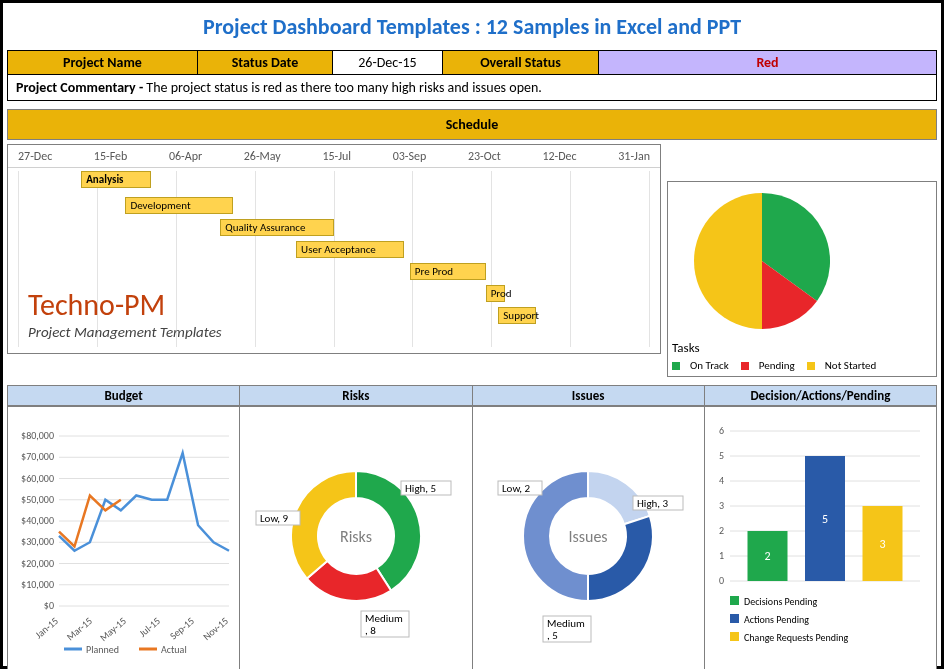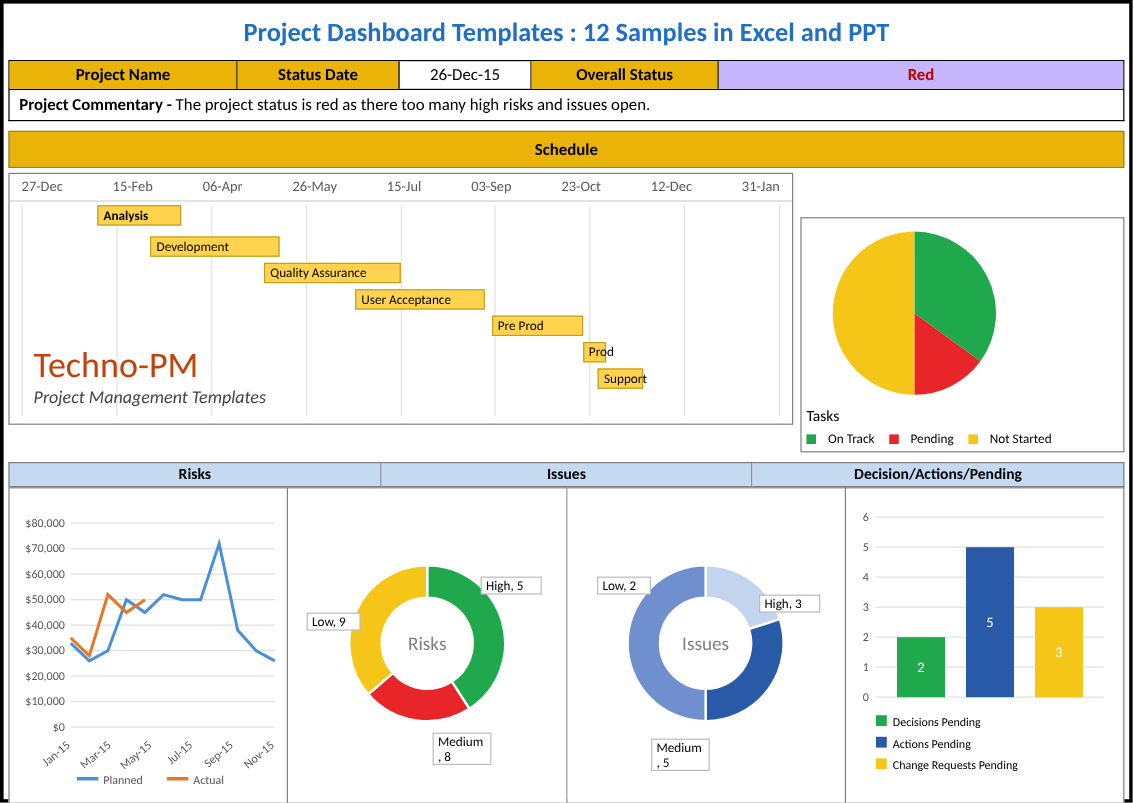--- a/index.html
+++ b/index.html
@@ -118,20 +118,21 @@
           </span>
           <span class="lg">
             <span class="sw" style="background:#f5c518"></span>
             <span>Not Started</span>
           </span>
         </div>
     </div>
   </div>
 
   <div class="bottom-labels" style="margin-top:8px">
+    <div class="lb">Budget</div>
     <div class="lb">Risks</div>
     <div class="lb">Issues</div>
     <div class="lb">Decision/Actions/Pending</div>
   </div>
 
   <div class="bottom-row">
 
     <div class="panel">
       <svg width="230" height="240" viewBox="0 0 230 240">
         <g id="budget-y">

